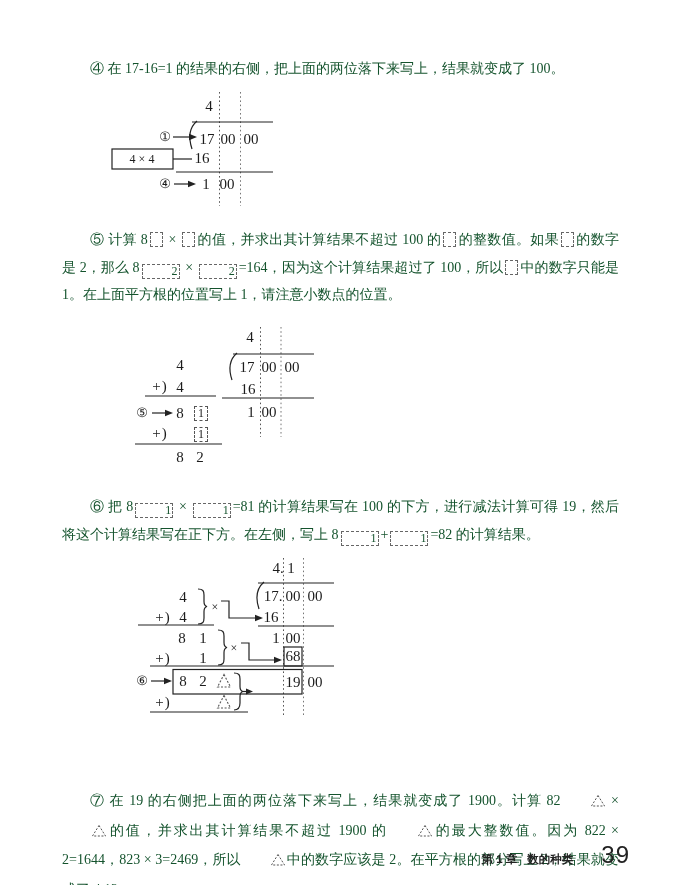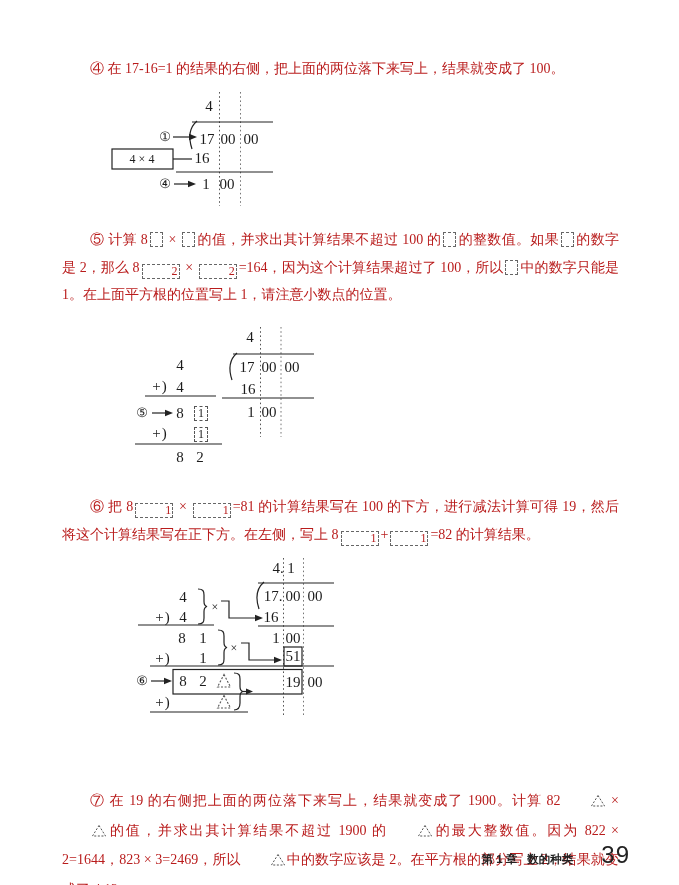--- a/index.html
+++ b/index.html
@@ -1,20 +1,20 @@
 <!DOCTYPE html>
 <html><head>
 <meta charset="utf-8">
 <style>
   html,body{margin:0;padding:0;background:#ffffff;}
   .page{position:relative;width:679px;height:885px;background:#ffffff;overflow:hidden;
         font-family:"Liberation Serif","DejaVu Serif",serif;color:#1c1c1c;}
   .overlay{position:absolute;left:0;top:0;pointer-events:none;}
   .para{position:absolute;left:62px;width:557px;font-size:14px;line-height:27.5px;
-        text-align:justify;text-indent:2em;color:#b91c1c;}
+        text-align:justify;text-indent:2em;color:#14532d;}
   .dbox{display:inline-block;box-sizing:border-box;min-width:13px;height:15px;line-height:13px;
         border:1px dashed #666;text-align:center;font-size:12px;vertical-align:-3px;margin:0 2px;padding:0 1px;}
   .dtri{display:inline-block;vertical-align:-2px;margin:0 1px;}
   .dnum{position:absolute;transform:translate(-50%,-50%);font-size:15px;white-space:nowrap;color:#1c1c1c;}
   .dnum.small{font-size:13px;}
   .dnum.op{font-size:15px;letter-spacing:1px;}
   .dgbox{position:absolute;box-sizing:border-box;border:1px dashed #555;width:14px;height:15px;
          line-height:13px;text-align:center;font-size:12px;color:#1c1c1c;}
   .footer{position:absolute;top:841px;right:49px;display:flex;align-items:baseline;
           font-family:"Liberation Sans","DejaVu Sans",sans-serif;}
@@ -134,21 +134,21 @@
   <span class="dnum" style="left:183px;top:617px;">4</span>
   <span class="dnum" style="left:215px;top:607px;font-size:12px;">×</span>
   <span class="dnum" style="left:271px;top:617px;">16</span>
   <span class="dnum" style="left:182px;top:638px;">8</span>
   <span class="dnum" style="left:203px;top:638px;">1</span>
   <span class="dnum op" style="left:163px;top:658px;">+)</span>
   <span class="dnum" style="left:203px;top:658px;">1</span>
   <span class="dnum" style="left:234px;top:648px;font-size:12px;">×</span>
   <span class="dnum" style="left:276px;top:638px;">1</span>
   <span class="dnum" style="left:293px;top:638px;">00</span>
-  <span class="dnum" style="left:293px;top:656px;">51</span>
+  <span class="dnum" style="left:293px;top:656px;">68</span>
   <span class="dnum small" style="left:142px;top:681px;">⑥</span>
   <span class="dnum" style="left:183px;top:681px;">8</span>
   <span class="dnum" style="left:203px;top:681px;">2</span>
   <span class="dnum op" style="left:163px;top:702px;">+)</span>
   <span class="dnum" style="left:293px;top:682px;">19</span>
   <span class="dnum" style="left:315px;top:682px;">00</span>
 
   <div class="footer">
     <span class="chap">第 1 章</span>
     <span class="sect">数的种类</span>

